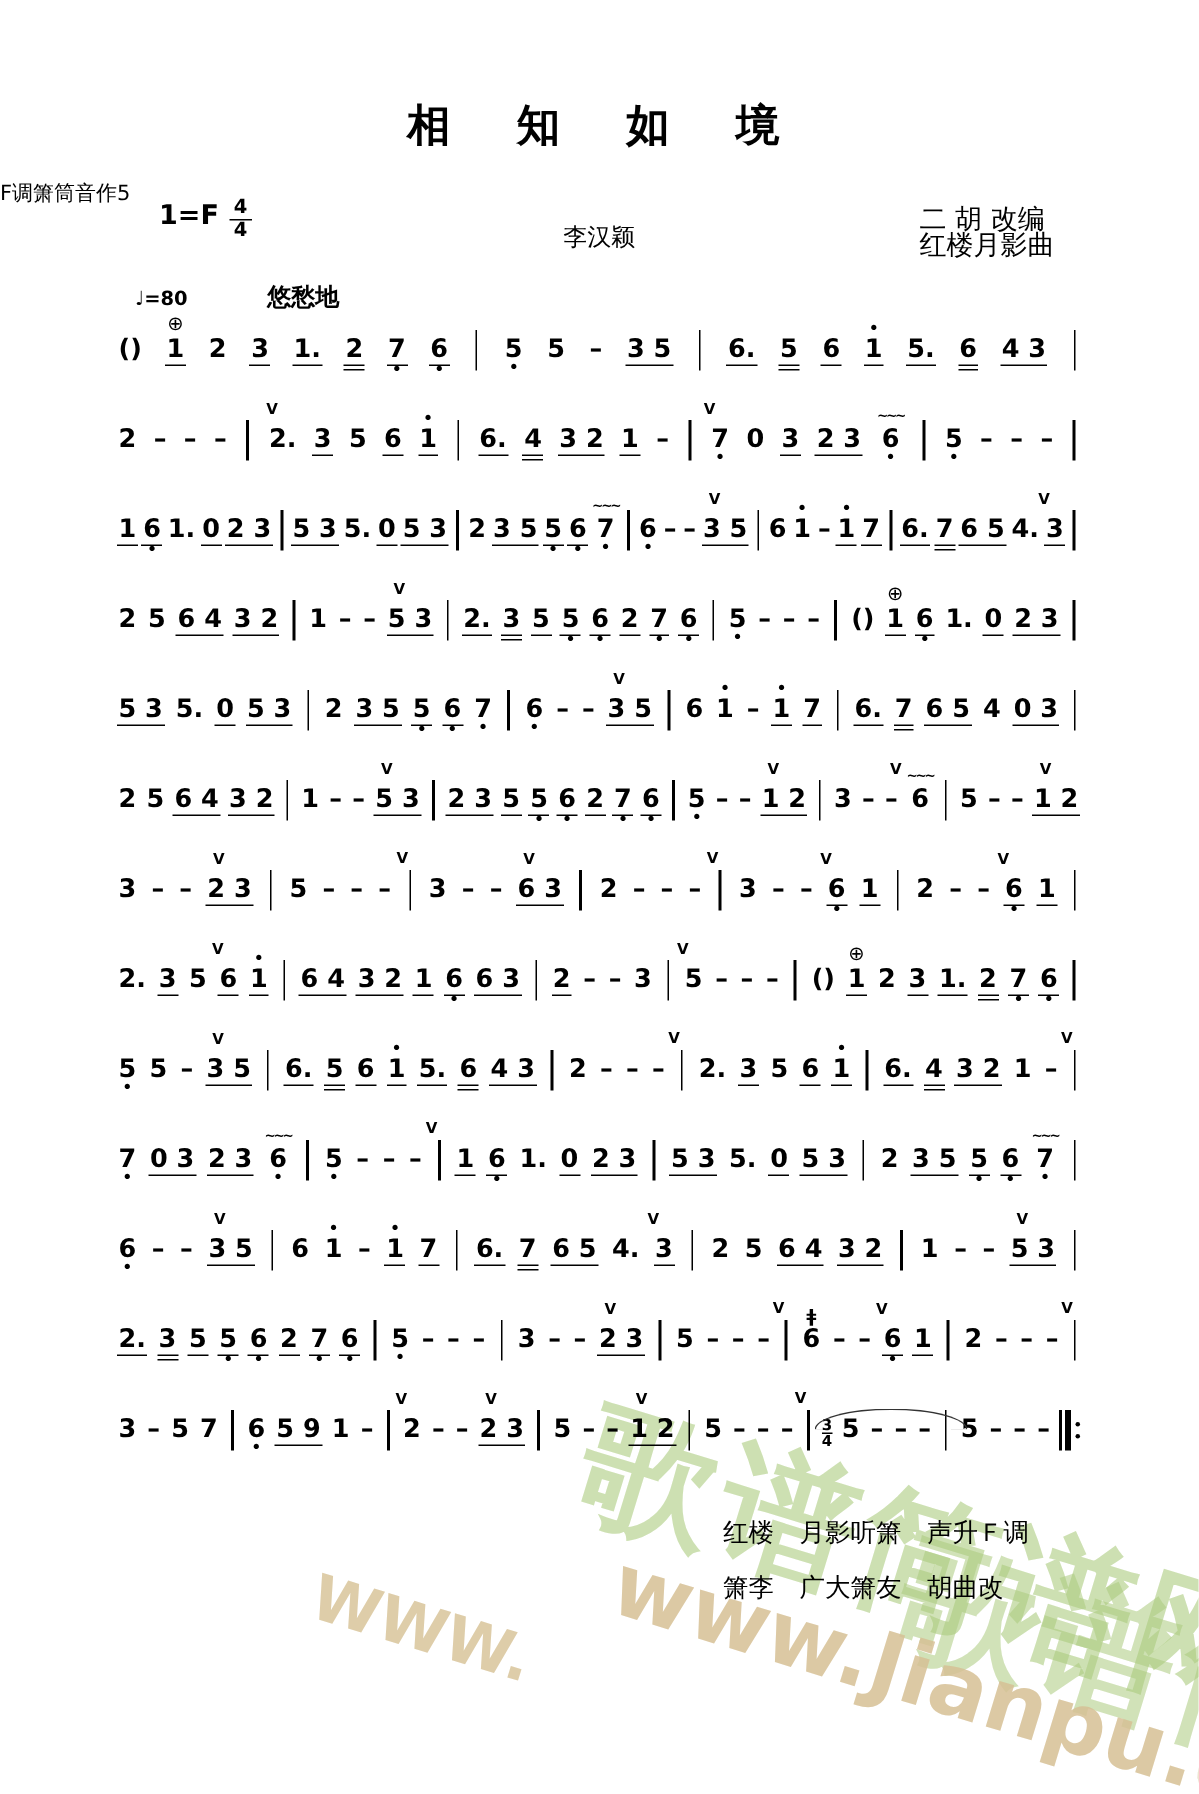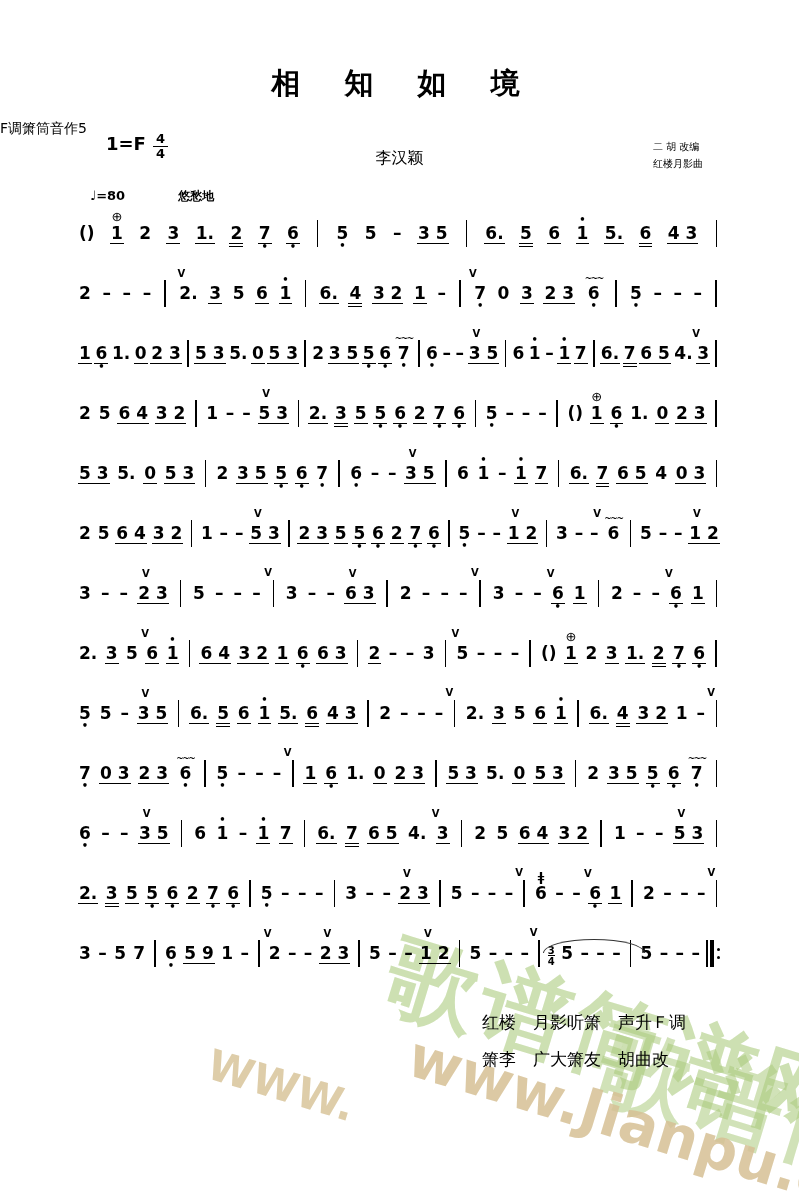--- a/index.html
+++ b/index.html
@@ -11,24 +11,24 @@
   
   .title{position:absolute;top:64px;left:0;width:100%;text-align:center;
     font-size:29px;font-weight:bold;letter-spacing:8px;word-spacing:18px;z-index:2;}
   .subtitle{position:absolute;top:120px;left:0;width:100%;text-align:left;font-size:14px;z-index:2;}
   .keytime{position:absolute;left:106px;top:133px;display:flex;align-items:flex-start;gap:7px;
     font-size:18px;font-weight:bold;z-index:2;}
   .frac{display:inline-flex;flex-direction:column;align-items:center;font-size:13px;line-height:12px;font-weight:bold;}
   .frac .ftop{border-bottom:1.5px solid #000;padding:0 3px 1px;}
   .frac .fbot{padding-top:1px;}
   .composer{position:absolute;top:148px;left:0;width:100%;text-align:center;font-size:16px;z-index:2;}
-  .credits{position:absolute;right:96px;top:138px;font-size:10px;line-height:17px;text-align:left;z-index:2;}
+  .credits{position:absolute;right:96px;top:138px;font-size:18px;line-height:17px;text-align:left;z-index:2;}
   .temporow{position:absolute;left:90px;top:188px;display:flex;align-items:baseline;gap:53px;z-index:2;}
   .tempo{font-size:13px;font-weight:bold;}
-  .expression{font-size:12px;font-weight:bold;}
+  .expression{font-size:16px;font-weight:bold;}
   
   .score{position:absolute;left:78px;top:208px;width:642px;z-index:2;}
   .music-line{position:relative;height:60px;display:flex;justify-content:space-between;align-items:flex-start;}
   .tok{display:inline-flex;flex-direction:column;align-items:center;min-width:7px;}
   .tm{height:15px;display:flex;align-items:flex-end;justify-content:center;position:relative;}
   .vmark{position:absolute;left:-11px;top:1px;font-size:10px;font-weight:bold;line-height:10px;}
   .bar .vmark{left:-9px;top:0;}
   .omark{font-size:13px;line-height:12px;}
   .dotmark{font-size:10px;line-height:6px;font-weight:bold;}
   .wmark{font-size:9px;line-height:9px;letter-spacing:-1.5px;font-weight:bold;}

